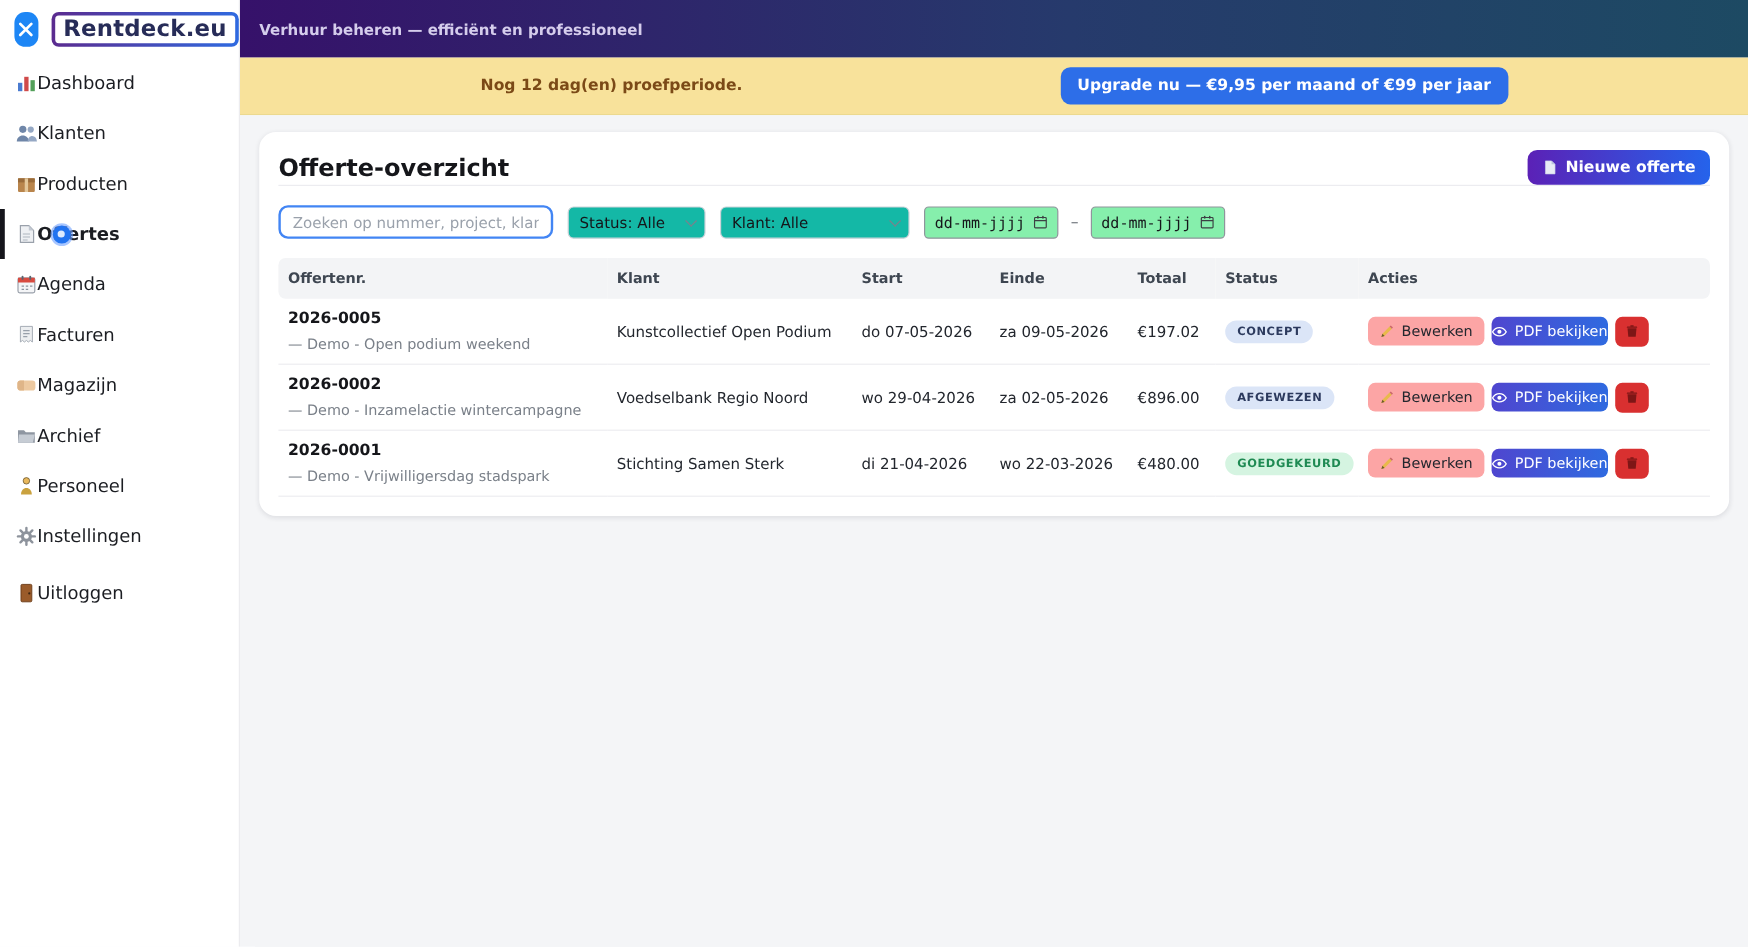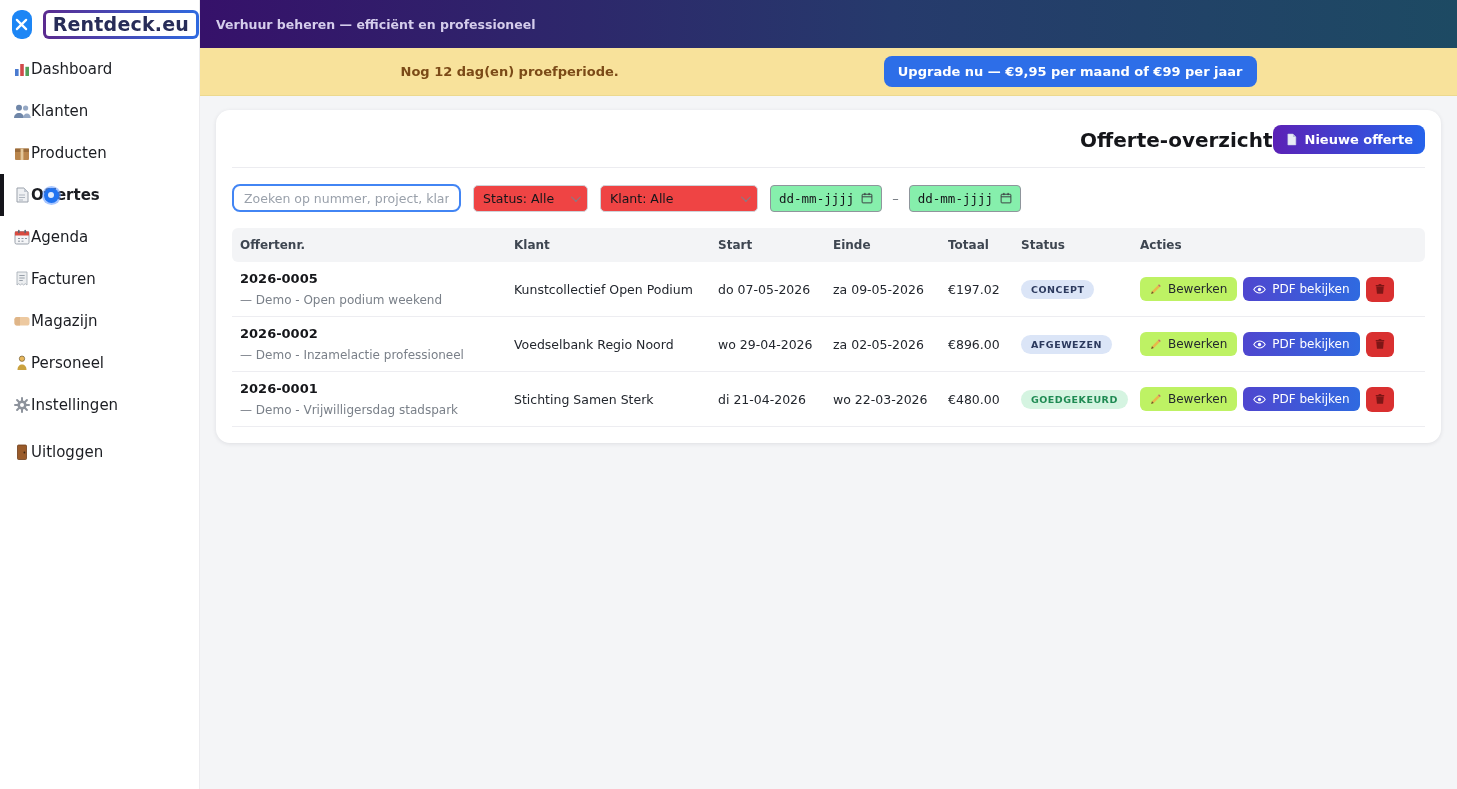--- a/index.html
+++ b/index.html
@@ -75,39 +75,39 @@
     position:absolute; left:200px; top:96px; width:1257px; height:693px;
     background:#f4f5f7;
   }
   .card {
     position:absolute; left:16px; top:14px; width:1225px;
     background:#ffffff; border-radius:14px;
     box-shadow:0 1px 4px rgba(25,28,50,.10);
     padding:0 16px 16px;
   }
   .card-header {
-    display:flex; align-items:center; justify-content:flex-end;
-    padding:15px 0 13px; border-bottom:1px solid #ececf0;
+    display:flex; align-items:center; justify-content:space-between;
+    padding:15px 0 0; border-bottom:1px solid #ececf0;
   }
   .page-title { font-size:20px; font-weight:700; color:#15161a; }
   .new-quote-btn {
     background:linear-gradient(90deg,#5b21b6,#2563eb); color:#fff; border:none;
     border-radius:8px; padding:7px 12px; font-size:13px; font-weight:600;
     display:flex; align-items:center; gap:7px; cursor:pointer; font-family:inherit;
   }
 
   
   .filters { display:flex; align-items:center; padding:16px 0 12px; }
   .search-input {
     width:229px; height:28px; border:2px solid #4285f4; border-radius:8px;
     padding:0 10px; font-size:12.5px; color:#15161a; outline:none; font-family:inherit;
   }
   .search-input::placeholder { color:#9aa1ab; }
   .select {
-    height:27px; border:1px solid #ced3d9; border-radius:5px; background:#ef4444;
+    height:27px; border:1px solid #ced3d9; border-radius:5px; background:#14b8a6;
     display:flex; align-items:center; justify-content:space-between;
     padding:0 9px; font-size:12.5px; color:#15161a; cursor:pointer; margin-left:12px;
   }
   .select.status { width:115px; }
   .select.client { width:158px; }
   .chevron {
     width:7px; height:7px; border-right:1.4px solid #7a828c; border-bottom:1.4px solid #7a828c;
     transform:rotate(45deg) translateY(-2px); display:inline-block;
   }
   .date-input {
@@ -134,27 +134,27 @@
   .q-num  { font-weight:700; font-size:13px; color:#15161a; }
   .q-proj { color:#7a8089; font-size:12px; margin-top:7px; }
   .badge {
     display:inline-block; padding:4px 10px; border-radius:999px;
     font-size:9.5px; font-weight:700; letter-spacing:.5px;
   }
   .badge[data-variant="blue"]  { background:#dbe5f7; color:#2c3a5e; }
   .badge[data-variant="green"] { background:#d5f4e1; color:#1f8a53; }
   .actions { display:flex; align-items:center; gap:6px; }
   .btn-edit {
-    background:#bef264; border:none; border-radius:6px; padding:5px 10px;
+    background:#fca5a5; border:none; border-radius:6px; padding:5px 10px;
     font-size:12px; color:#23272e; display:flex; align-items:center; gap:6px;
     cursor:pointer; font-family:inherit;
   }
   .btn-pdf {
     background:linear-gradient(90deg,#4f46cf,#2f6ae0); border:none; border-radius:6px;
-    padding:5px 10px; font-size:12px; color:#fff; display:flex; align-items:center; gap:6px;
+    padding:5px 0; font-size:12px; color:#fff; display:flex; align-items:center; gap:6px;
     cursor:pointer; font-family:inherit;
   }
   .btn-del {
     background:#d93030; border:none; border-radius:6px; width:28px; height:25px;
     display:flex; align-items:center; justify-content:center; cursor:pointer;
   }
 </style>
 </head>
 <body>
 
@@ -236,20 +236,29 @@
       <span>Facturen</span>
     </div>
     <div class="nav-item">
       <span class="nav-icon">
         <svg viewBox="0 0 18 18">
             <rect x="1.5" y="5" width="15" height="8.5" rx="2.6" fill="#edc9a0"></rect>
             <path d="M4 5h3v8.5H4c-1.4 0-2.5-1.1-2.5-2.5v-3.5C1.5 6.1 2.6 5 4 5z" fill="#dfb588"></path>
           </svg>
       </span>
       <span>Magazijn</span>
+    </div>
+    <div class="nav-item">
+      <span class="nav-icon">
+        <svg viewBox="0 0 18 18">
+            <path d="M2 4.5h5l1.5 1.8H16V15H2z" fill="#8e96a1"></path>
+            <path d="M2.8 8H16l-1.6 7H2z" fill="#c6ccd4"></path>
+          </svg>
+      </span>
+      <span>Archief</span>
     </div>
     <div class="nav-item">
       <span class="nav-icon">
         <svg viewBox="0 0 18 18">
             <circle cx="9" cy="4.7" r="2.7" fill="#e9b85c" stroke="#5b4a26" stroke-width=".6"></circle>
             <path d="M4.5 16c0-3.4 2-5.4 4.5-5.4s4.5 2 4.5 5.4z" fill="#caa23f"></path>
           </svg>
       </span>
       <span>Personeel</span>
     </div>
@@ -407,21 +416,21 @@
                     </svg>
                 </span>
               </button>
             </div>
           </td>
         </tr>
 
         <tr>
           <td>
             <div class="q-num">2026-0002</div>
-            <div class="q-proj">— Demo - Inzamelactie professioneel</div>
+            <div class="q-proj">— Demo - Inzamelactie wintercampagne</div>
           </td>
           <td>Voedselbank Regio Noord</td>
           <td>wo 29-04-2026</td>
           <td>za 02-05-2026</td>
           <td>€896.00</td>
           <td><span class="badge" data-variant="blue">AFGEWEZEN</span></td>
           <td>
             <div class="actions">
               <button class="btn-edit">
                 <span style="display:inline-flex;">

